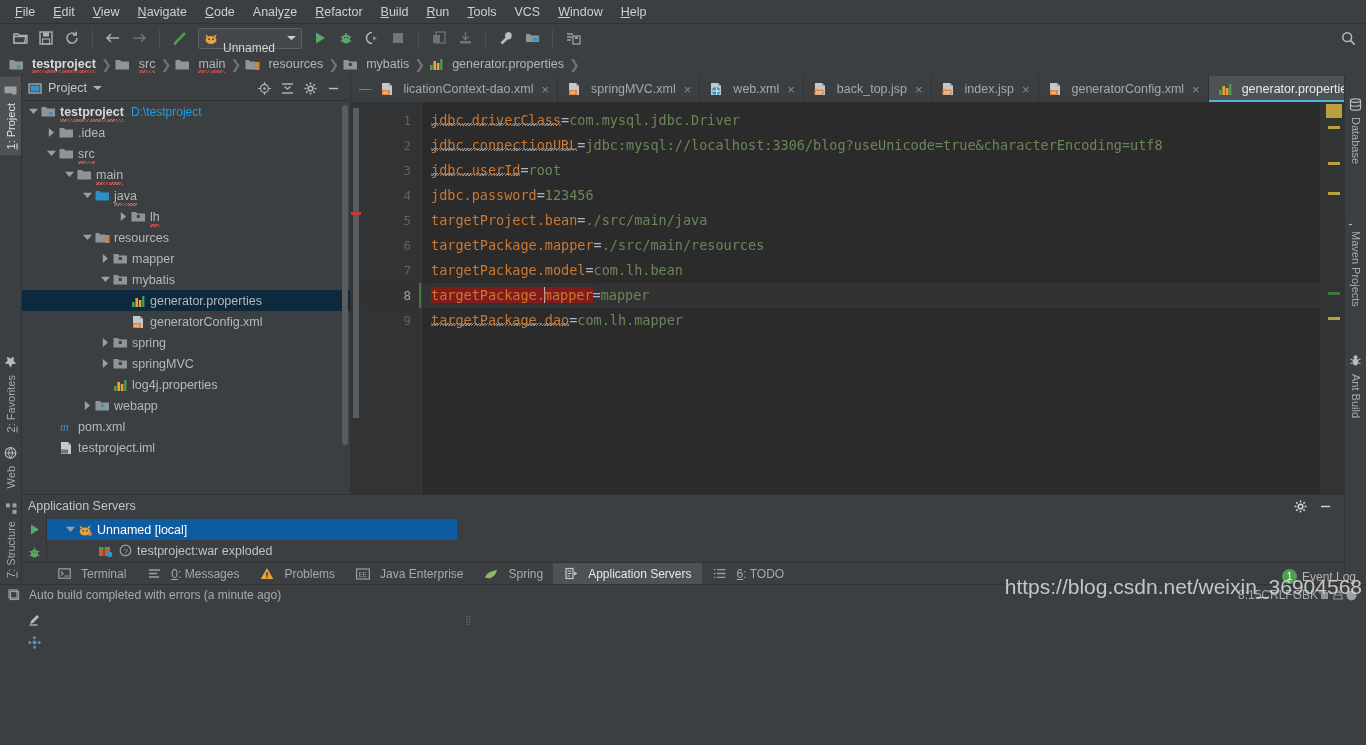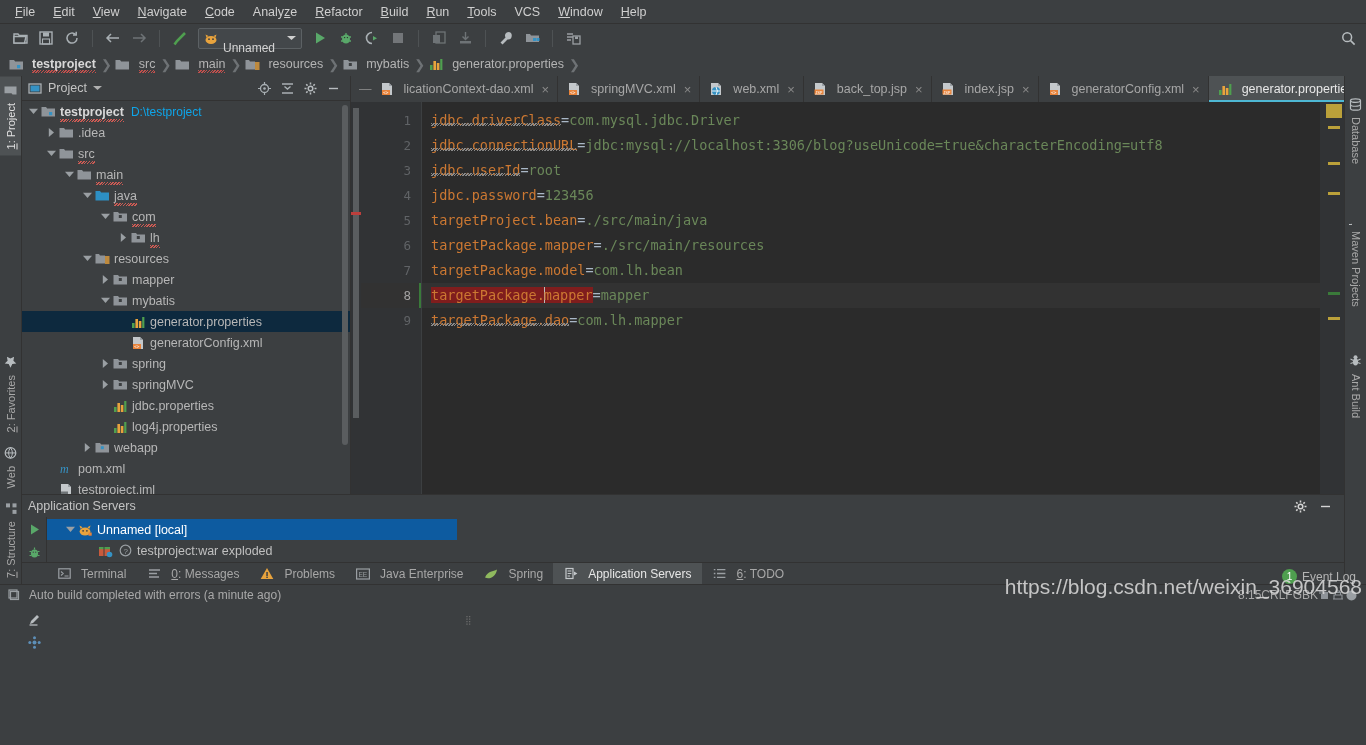--- a/index.html
+++ b/index.html
@@ -587,35 +587,20 @@
                   </svg>
                 </span>
                 <span class="ico">
                   <svg width="15" height="13" viewBox="0 0 15 13">
                     <path d="M0.5 2h4.5l1.2 1.5H14V11.5H0.5z" fill="#2d8fc4"></path>
                   </svg>
                 </span>
                 <span class="tlabel">java<span class="tsquig"></span></span>
               </div>
               <div class="tree-row">
-                <span style="width: 72px; flex: 0 0 72px;"></span>
-                <span class="tw">
-                  <svg width="9" height="7" viewBox="0 0 9 7">
-                    <path d="M0 0.8h9L4.5 6z" fill="#9a9fa3"></path>
-                  </svg>
-                </span>
-                <span class="ico">
-                  <svg width="15" height="13" viewBox="0 0 15 13">
-                    <path d="M0.5 2h4.5l1.2 1.5H14V11.5H0.5z" fill="#8f9499"></path>
-                    <rect x="5.8" y="5" width="3" height="3" fill="#3c3f41"></rect>
-                  </svg>
-                </span>
-                <span class="tlabel">com<span class="tsquig"></span></span>
-              </div>
-              <div class="tree-row">
                 <span style="width: 90px; flex: 0 0 90px;"></span>
                 <span class="tw">
                   <svg width="7" height="9" viewBox="0 0 7 9">
                     <path d="M0.8 0l5.2 4.5L0.8 9z" fill="#9a9fa3"></path>
                   </svg>
                 </span>
                 <span class="ico">
                   <svg width="15" height="13" viewBox="0 0 15 13">
                     <path d="M0.5 2h4.5l1.2 1.5H14V11.5H0.5z" fill="#8f9499"></path>
                     <rect x="5.8" y="5" width="3" height="3" fill="#3c3f41"></rect>
@@ -716,33 +701,20 @@
                     <path d="M0.8 0l5.2 4.5L0.8 9z" fill="#9a9fa3"></path>
                   </svg>
                 </span>
                 <span class="ico">
                   <svg width="15" height="13" viewBox="0 0 15 13">
                     <path d="M0.5 2h4.5l1.2 1.5H14V11.5H0.5z" fill="#8f9499"></path>
                     <rect x="5.8" y="5" width="3" height="3" fill="#3c3f41"></rect>
                   </svg>
                 </span>
                 <span class="tlabel">springMVC</span>
-              </div>
-              <div class="tree-row">
-                <span style="width: 72px; flex: 0 0 72px;"></span>
-                <span class="tw"></span>
-                <span class="ico">
-                  <svg width="14" height="14" viewBox="0 0 14 14">
-                    <rect x="1" y="8" width="2.6" height="5" fill="#4f9f4f"></rect>
-                    <rect x="4.4" y="4" width="2.6" height="9" fill="#e8a33d"></rect>
-                    <rect x="7.8" y="6" width="2.6" height="7" fill="#e8a33d"></rect>
-                    <rect x="11.2" y="2" width="2.2" height="11" fill="#4f9f4f"></rect>
-                  </svg>
-                </span>
-                <span class="tlabel">jdbc.properties</span>
               </div>
               <div class="tree-row">
                 <span style="width: 72px; flex: 0 0 72px;"></span>
                 <span class="tw"></span>
                 <span class="ico">
                   <svg width="14" height="14" viewBox="0 0 14 14">
                     <rect x="1" y="8" width="2.6" height="5" fill="#4f9f4f"></rect>
                     <rect x="4.4" y="4" width="2.6" height="9" fill="#e8a33d"></rect>
                     <rect x="7.8" y="6" width="2.6" height="7" fill="#e8a33d"></rect>
                     <rect x="11.2" y="2" width="2.2" height="11" fill="#4f9f4f"></rect>

